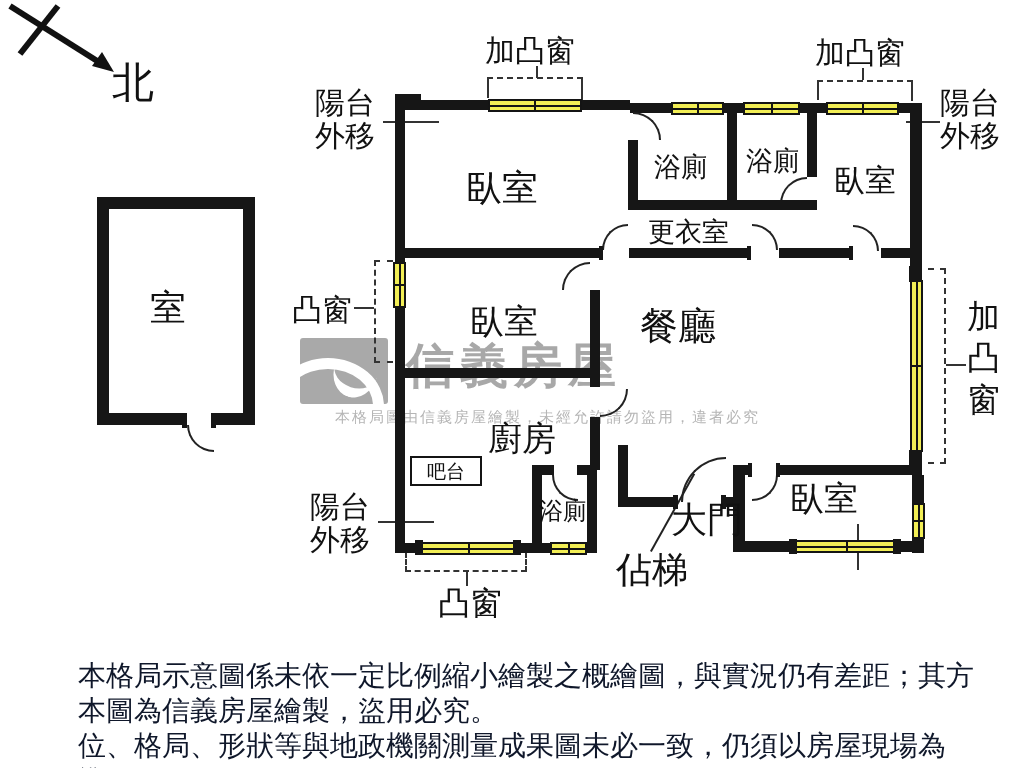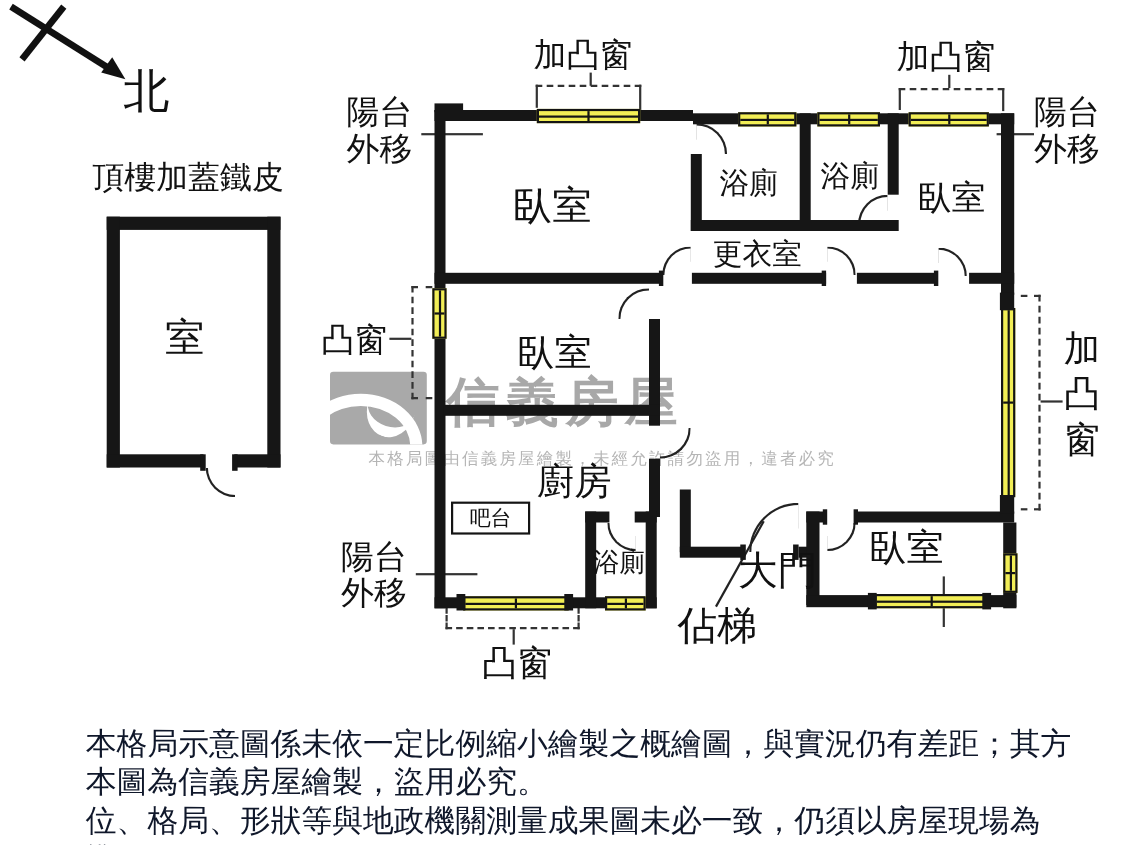--- a/index.html
+++ b/index.html
@@ -52,21 +52,20 @@
 
   <div class="abs" style="left:6px;top:2px;z-index:6;">
     <svg width="120" height="82" viewBox="0 0 120 82">
       <line x1="4" y1="4" x2="96" y2="62" stroke="#111" stroke-width="6"></line>
       <polygon points="108,70 86,64 96,50" fill="#111"></polygon>
       <line x1="52" y1="4" x2="14" y2="52" stroke="#111" stroke-width="6"></line>
     </svg>
   </div>
   <div class="lbl" style="left:112px;top:60px;font-size:42px;">北</div>
 
-  <div class="lbl" style="left:84px;top:146px;font-size:29px;">頂樓加蓋鐵皮</div>
   <div class="w" style="left:97px;top:197px;width:158px;height:12px;"></div>
   <div class="w" style="left:97px;top:197px;width:12px;height:228px;"></div>
   <div class="w" style="left:243px;top:197px;width:12px;height:228px;"></div>
   <div class="w" style="left:97px;top:413px;width:88px;height:12px;"></div>
   <div class="w" style="left:213px;top:413px;width:42px;height:12px;"></div>
   <div class="post" style="left:182px;top:413px;width:5px;height:15px;"></div>
   <div class="post" style="left:211px;top:413px;width:5px;height:15px;"></div>
   <div class="arc arc-bl" style="left:187px;top:425px;width:27px;height:27px;"></div>
   <div class="lbl" style="left:150px;top:288px;font-size:36px;">室</div>
 
@@ -155,20 +154,21 @@
   <div class="bar-box" style="left:410px;top:456px;width:68px;height:26px;">
     <span class="lbl" style="position:static;font-size:19px;">吧台</span>
   </div>
 
   <div class="lbl" style="left:466px;top:168px;font-size:36px;">臥室</div>
   <div class="lbl" style="left:654px;top:152px;font-size:27px;">浴廁</div>
   <div class="lbl" style="left:746px;top:146px;font-size:27px;">浴廁</div>
   <div class="lbl" style="left:834px;top:163px;font-size:31px;">臥室</div>
   <div class="lbl" style="left:648px;top:217px;font-size:27px;">更衣室</div>
   <div class="lbl" style="left:470px;top:303px;font-size:34px;">臥室</div>
+  <div class="lbl" style="left:640px;top:306px;font-size:38px;">餐廳</div>
   <div class="lbl" style="left:488px;top:420px;font-size:34px;">廚房</div>
   <div class="lbl" style="left:539px;top:498px;font-size:24px;">浴廁</div>
   <div class="lbl" style="left:671px;top:500px;font-size:36px;">大門</div>
   <div class="lbl" style="left:616px;top:550px;font-size:36px;">佔梯</div>
   <div class="lbl" style="left:790px;top:480px;font-size:34px;">臥室</div>
 
   <div class="lbl lbl2" style="left:315px;top:86px;font-size:30px;width:70px;">
     <div>陽台</div>
     <div>外移</div>
   </div>

